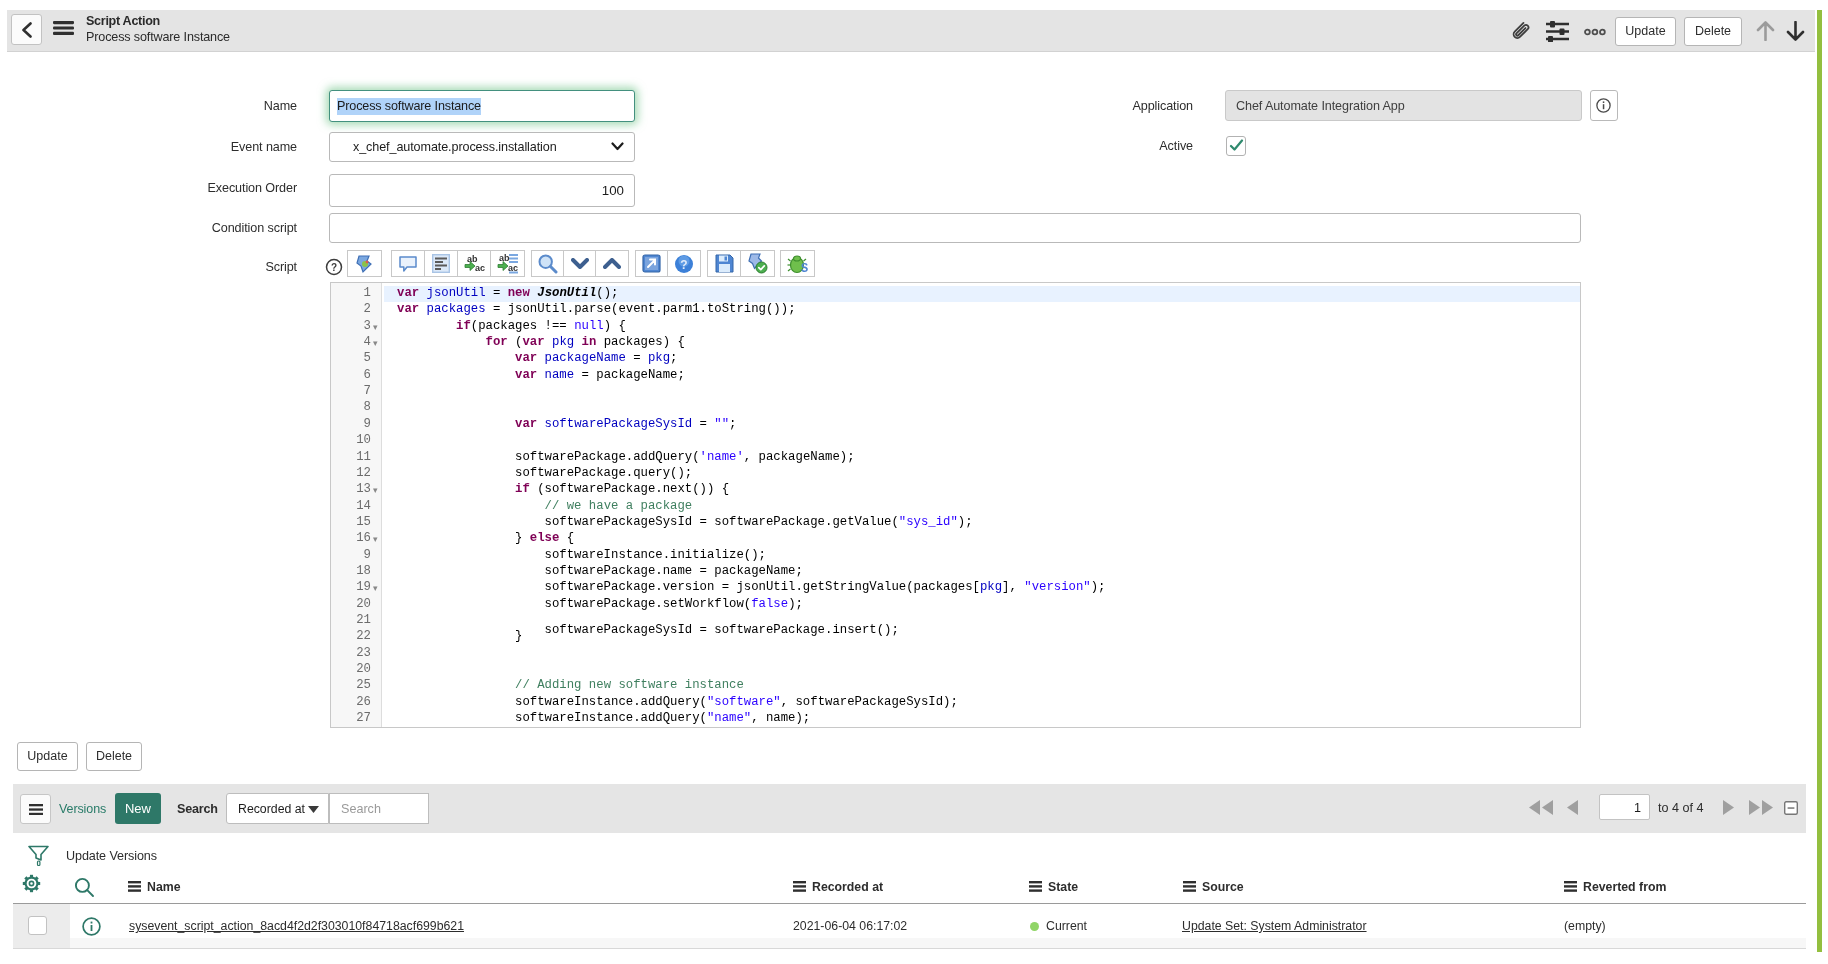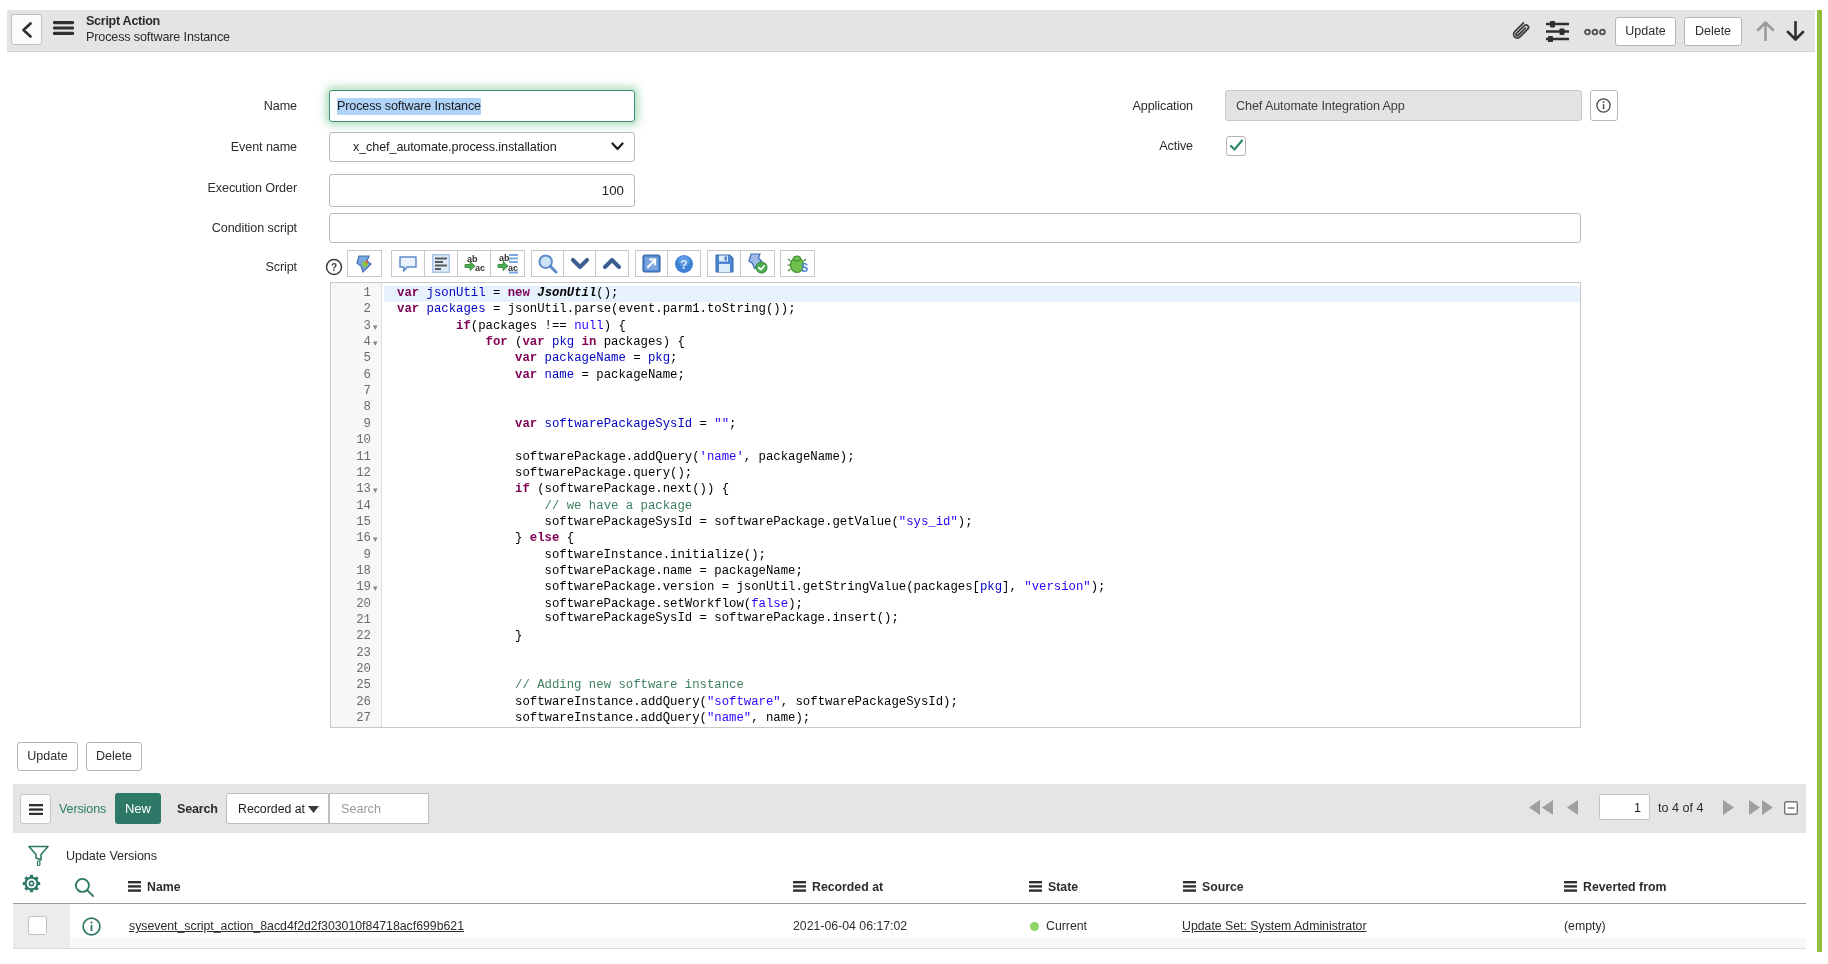--- a/index.html
+++ b/index.html
@@ -286,21 +286,21 @@
 <div class="cm ln" style="top:264.60px">9</div>
 <div class="cm cl" style="top:264.60px">                    softwareInstance.initialize();</div>
 <div class="cm ln" style="top:280.95px">18</div>
 <div class="cm cl" style="top:280.95px">                    softwarePackage.name = packageName;</div>
 <div class="cm ln" style="top:297.30px">19</div>
 <div class="fold" style="top:300.30px">▾</div>
 <div class="cm cl" style="top:297.30px">                    softwarePackage.version = jsonUtil.getStringValue(packages[<span class="d">pkg</span>], <span class="s">"version"</span>);</div>
 <div class="cm ln" style="top:313.65px">20</div>
 <div class="cm cl" style="top:313.65px">                    softwarePackage.setWorkflow(<span class="s">false</span>);</div>
 <div class="cm ln" style="top:330.00px">21</div>
-<div class="cm cl" style="top:328px">                    softwarePackageSysId = softwarePackage.insert();</div>
+<div class="cm cl" style="top:340px">                    softwarePackageSysId = softwarePackage.insert();</div>
 <div class="cm ln" style="top:346.35px">22</div>
 <div class="cm cl" style="top:346.35px">                }</div>
 <div class="cm ln" style="top:362.70px">23</div>
 <div class="cm cl" style="top:362.70px"></div>
 <div class="cm ln" style="top:379.05px">20</div>
 <div class="cm ln" style="top:395.40px">25</div>
 <div class="cm cl" style="top:395.40px">                <span class="c">// Adding new software instance</span></div>
 <div class="cm ln" style="top:411.75px">26</div>
 <div class="cm cl" style="top:411.75px">                softwareInstance.addQuery(<span class="s">"software"</span>, softwarePackageSysId);</div>
 <div class="cm ln" style="top:428.10px">27</div>

